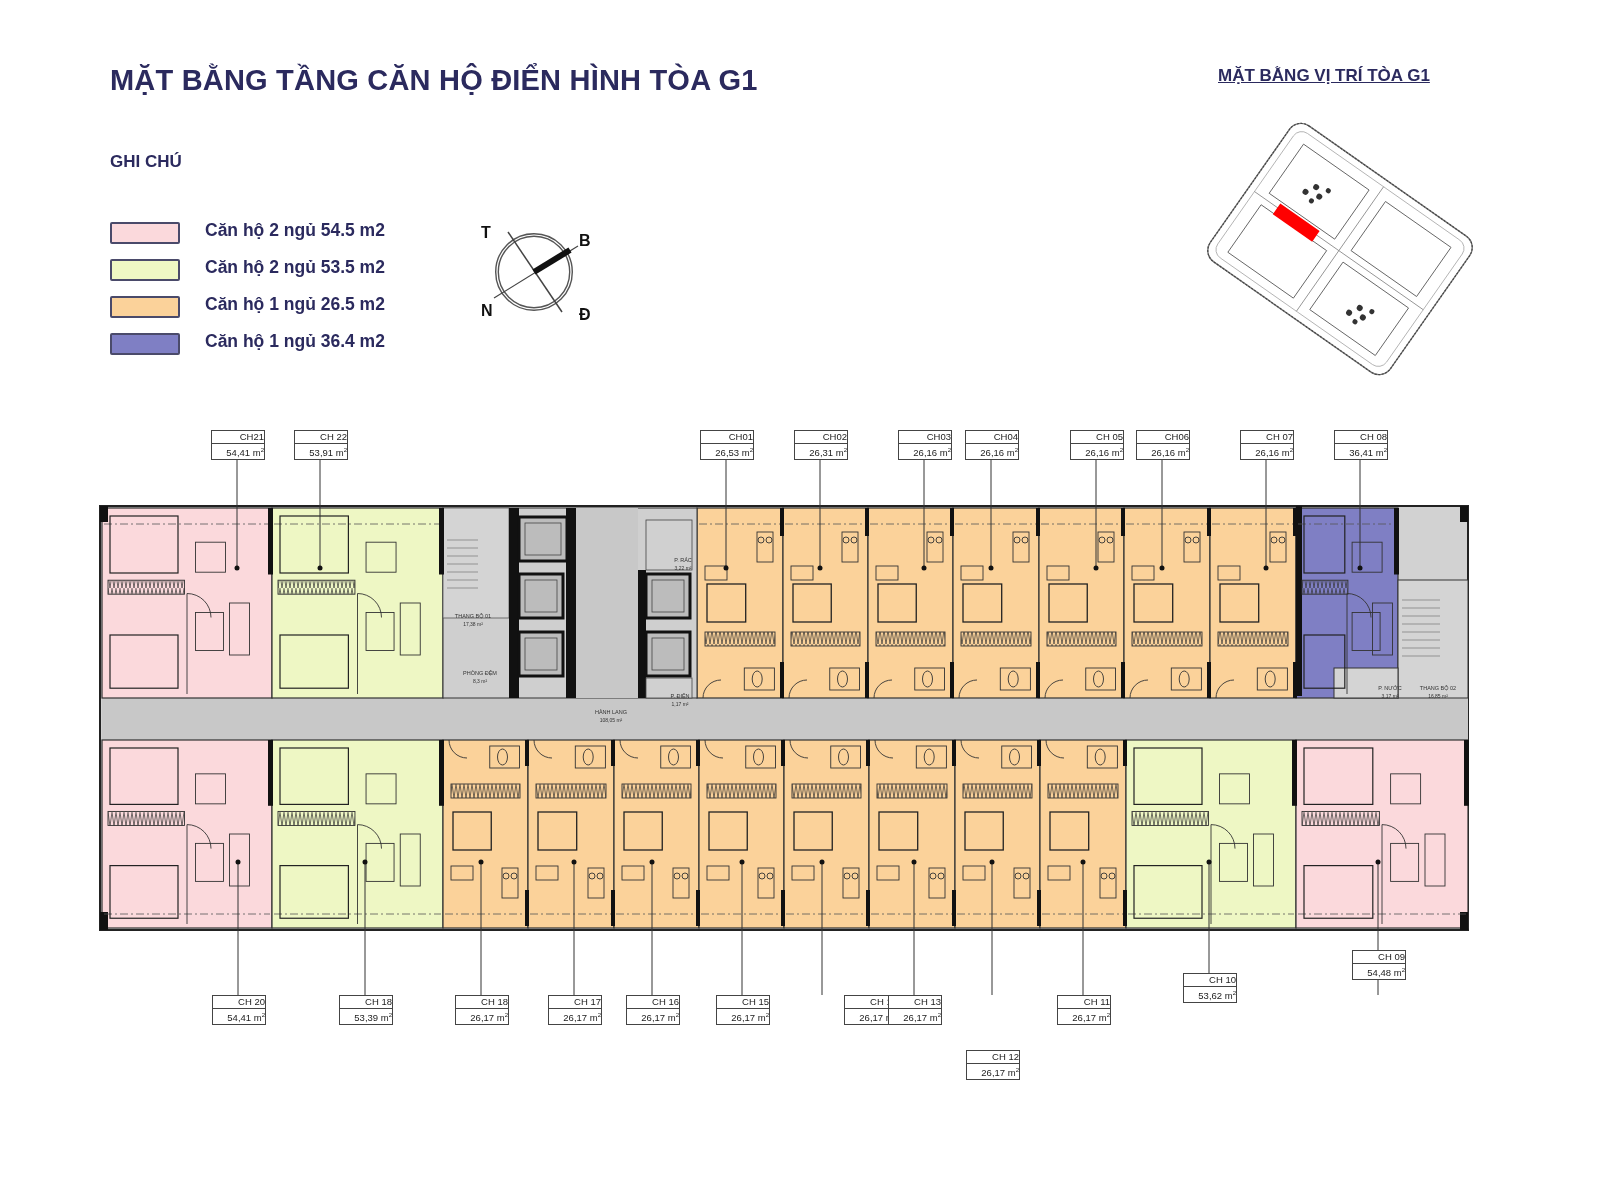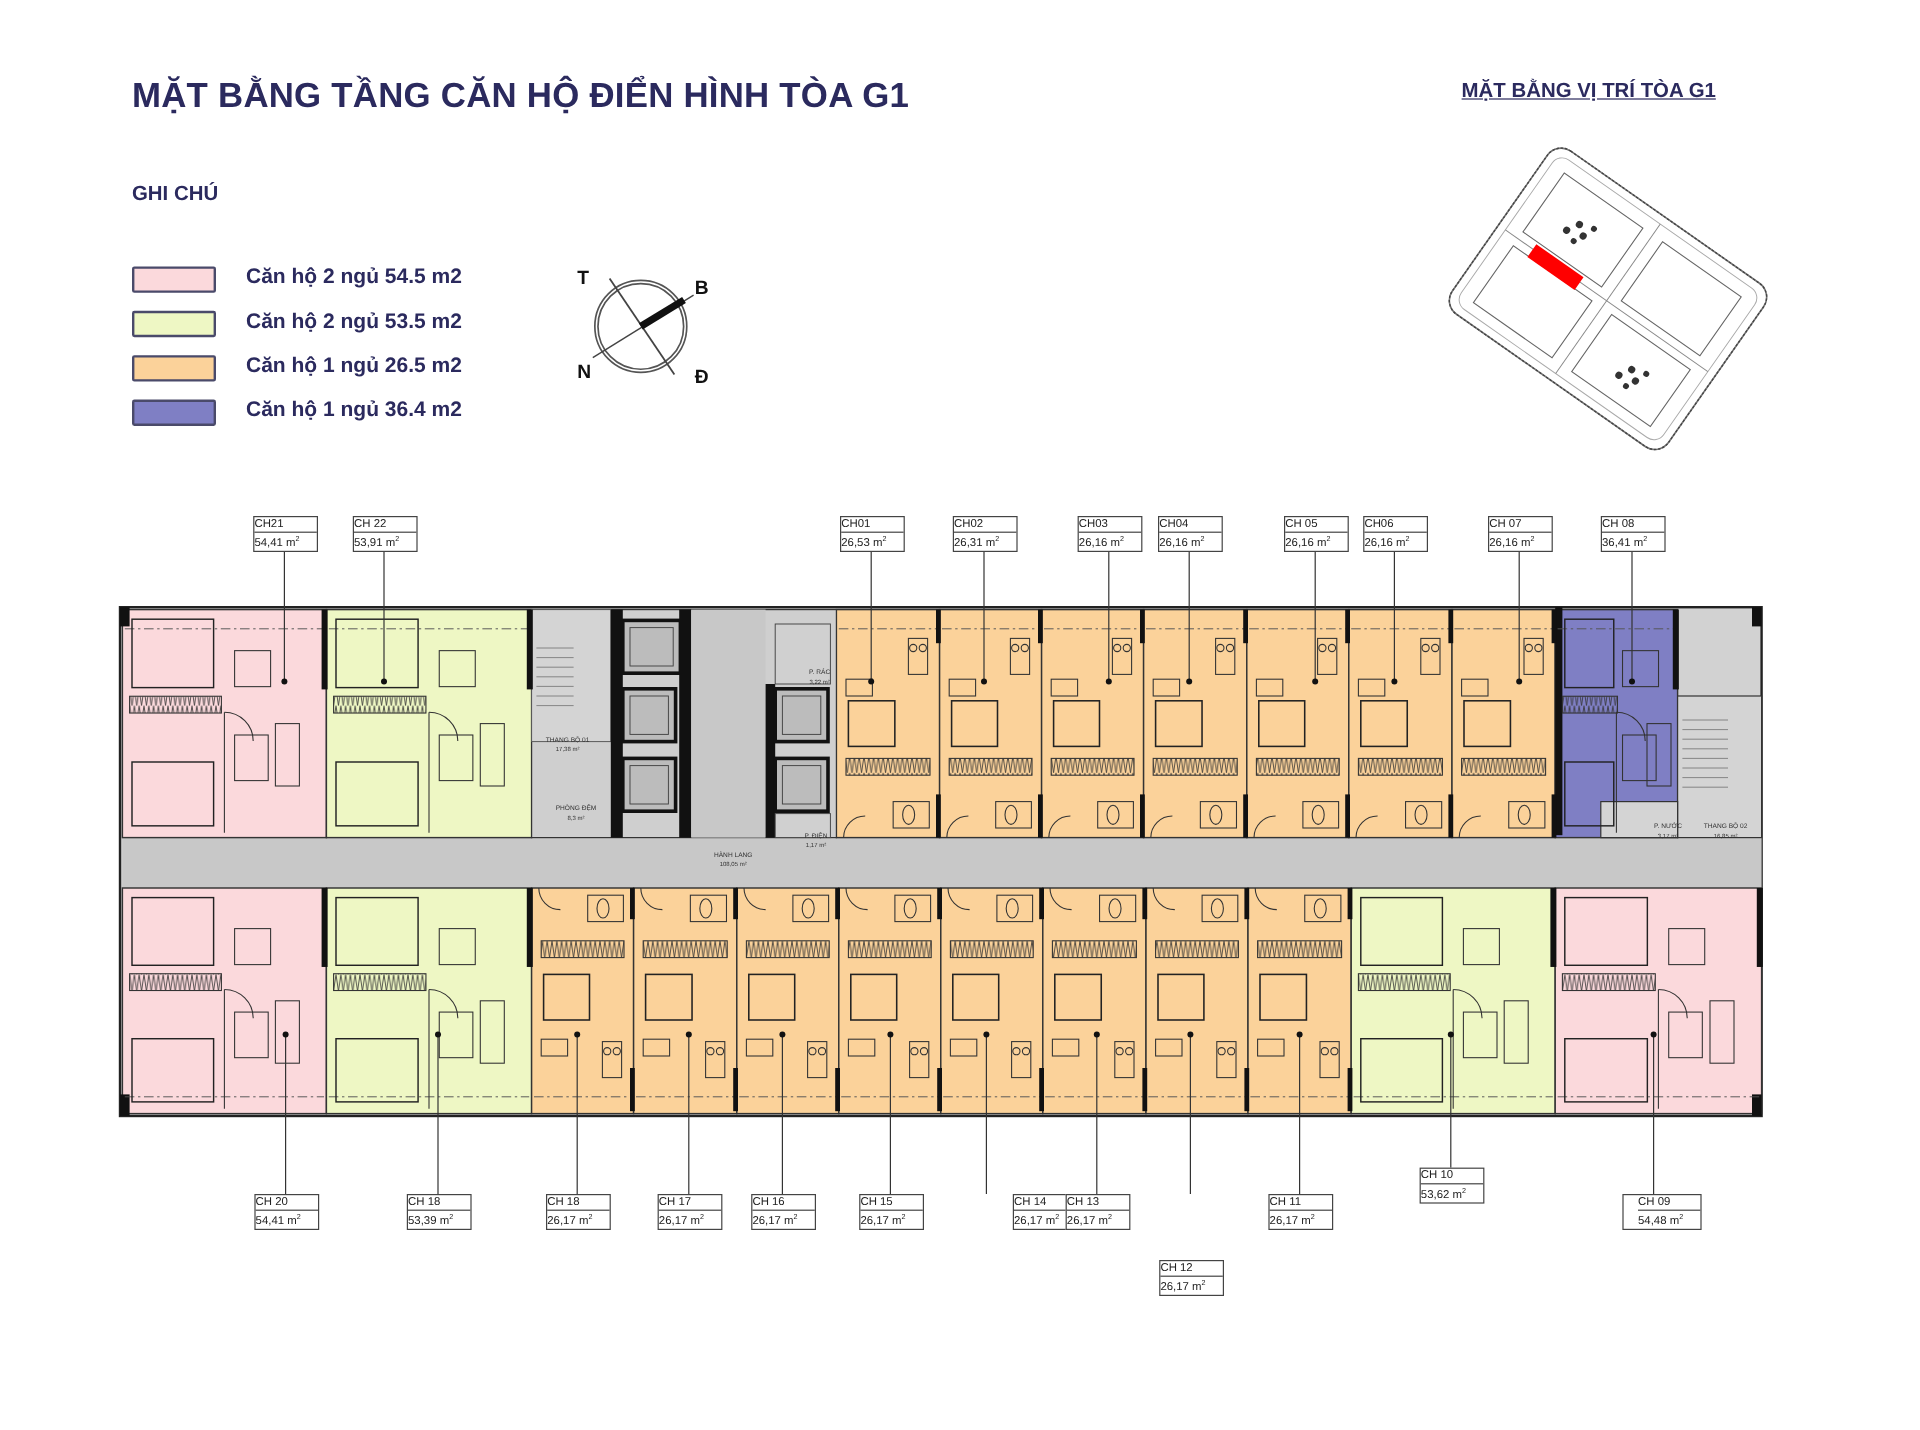--- a/index.html
+++ b/index.html
@@ -8,21 +8,21 @@
   .site-title { position:absolute; left:1218px; top:66px; font-size:17px; font-weight:bold; color:#2b2a5e;text-decoration:underline; }
   .legend-heading { position:absolute; left:110px; top:152px; font-size:17px; font-weight:bold; color:#2b2a5e; }
   .legend { position:absolute; left:110px; top:218px; }
   .legend-row { position:relative; height:37px; }
   .swatch { position:absolute; left:0; top:4px; width:70px; height:22px; border:2px solid #4a4a6a; border-radius:2px; box-sizing:border-box; }
   .legend-label { position:absolute; left:95px; top:2px; font-size:17.5px; font-weight:bold; color:#2b2a5e; white-space:nowrap; }
   .compass { position:absolute; left:478px; top:222px; width:130px; height:110px; }
   .compass span { position:absolute; font-size:16px; font-weight:bold; color:#111; }
   .site-plan { position:absolute; left:1205px; top:118px; width:270px; height:262px; }
   .floorplan { position:absolute; left:0; top:0; width:1600px; height:1192px; }
-  .tag { position:absolute; width:52px; border:1px solid #444; background:#fff; font-size:9.5px; color:#222; text-align:left; line-height:12px; }
+  .tag { position:absolute; width:52px; border:1px solid #444; background:#fff; font-size:9.5px; color:#222; text-align:right; line-height:12px; }
   .tag .n { display:block; border-bottom:1px solid #444; }
   .tag .a { display:block; }
   .tag sup { font-size:6px; }
 </style>
 </head>
 <body>
 
 <div class="title">MẶT BẰNG TẦNG CĂN HỘ ĐIỂN HÌNH TÒA G1</div>
 <div class="site-title">MẶT BẰNG VỊ TRÍ TÒA G1</div>
 
@@ -649,17 +649,17 @@
       <span class="a">26,17 m<sup>2</sup></span>
     </div>
     <div class="tag" style="left: 1057px; top: 995px;">
       <span class="n">CH 11</span>
       <span class="a">26,17 m<sup>2</sup></span>
     </div>
     <div class="tag" style="left: 1183px; top: 973px;">
       <span class="n">CH 10</span>
       <span class="a">53,62 m<sup>2</sup></span>
     </div>
-    <div class="tag" style="left: 1352px; top: 995px; padding-left: 12px;">
+    <div class="tag" style="left: 1352px; top: 950px;">
       <span class="n">CH 09</span>
       <span class="a">54,48 m<sup>2</sup></span>
     </div>
   </div>
 
 </body></html>

